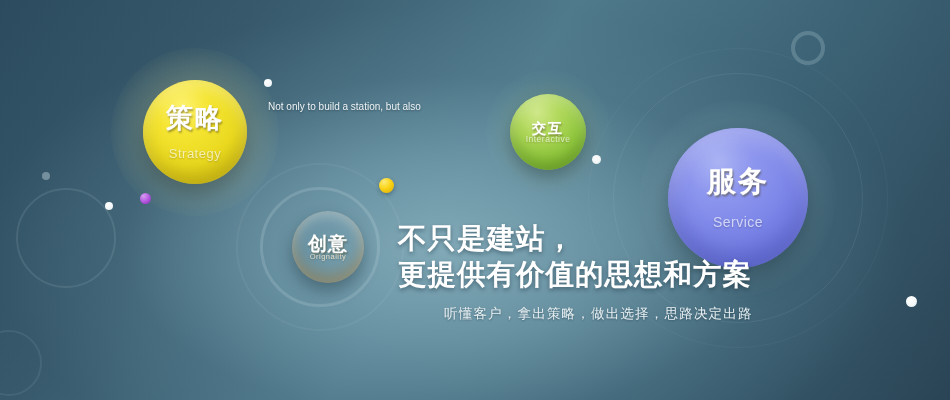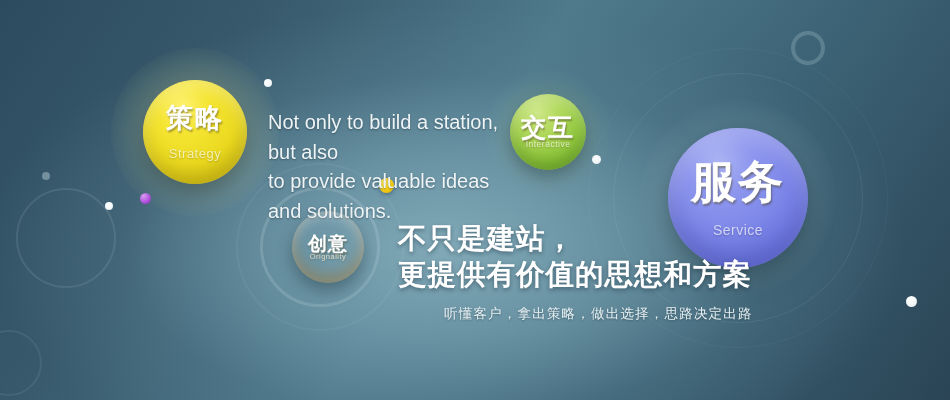--- a/index.html
+++ b/index.html
@@ -78,45 +78,45 @@
     box-shadow: 0 10px 20px rgba(25,45,55,0.40), inset 0 -10px 16px rgba(150,130,10,0.35), inset 0 8px 14px rgba(255,255,255,0.30);
   }
   .sphere-strategy .cn { font-size: 27px; }
   .sphere-strategy .en { font-size: 13px; margin-top: 15px; color: #f7f4cf; }
 
   .sphere-interactive {
     width: 76px; height: 76px; left: 510px; top: 94px;
     background: radial-gradient(circle at 36% 24%, #cfe88a 0%, #b2d95c 28%, #8fc63d 62%, #6fab2a 90%, #61991f 100%);
     box-shadow: 0 8px 16px rgba(25,45,55,0.38), inset 0 -8px 14px rgba(70,110,20,0.35), inset 0 6px 12px rgba(255,255,255,0.28);
   }
-  .sphere-interactive .cn { font-size: 25px; }
+  .sphere-interactive .cn { font-size: 14px; }
   .sphere-interactive .en { font-size: 8.5px; color: #eef7da; }
 
   .sphere-originality {
     width: 72px; height: 72px; left: 292px; top: 211px;
     background: radial-gradient(circle at 36% 24%, #ffd98a 0%, #fcc košt 0%, #fbc council 0%, #fbc45a 30%, #f5a62a 66%, #e8911b 92%, #dc8413 100%);
     box-shadow: 0 8px 16px rgba(25,45,55,0.40), inset 0 -8px 14px rgba(180,105,10,0.35), inset 0 6px 12px rgba(255,255,255,0.30);
   }
   .sphere-originality .cn { font-size: 19px; letter-spacing: 1px; }
   .sphere-originality .en { font-size: 7.5px; color: #fdeccd; }
 
   .sphere-service {
     width: 140px; height: 140px; left: 668px; top: 128px;
     background: radial-gradient(circle at 36% 24%, #aab4f3 0%, #8e97ee 24%, #7a84e7 56%, #6670db 86%, #5a63d2 100%);
     box-shadow: 0 14px 26px rgba(25,45,55,0.42), inset 0 -14px 22px rgba(55,60,150,0.35), inset 0 10px 18px rgba(255,255,255,0.26);
   }
-  .sphere-service .cn { font-size: 45px; }
+  .sphere-service .cn { font-size: 29px; }
   .sphere-service .en { font-size: 14px; margin-top: 19px; color: #e3e6fb; text-shadow: 0 1px 2px rgba(40,40,100,0.4); }
 
   
   .english-copy {
     position: absolute;
-    left: 268px; top: 108px;
+    left: 268px; top: 100px;
     width: 240px;
-    font-size: 20px;
+    font-size: 10px;
     line-height: 1.48;
     color: #eef4f6;
     text-shadow: 0 1px 2px rgba(20,40,52,0.45);
   }
 
   .headline {
     position: absolute;
     left: 398px; top: 220px;
   }
   .headline .h-line {
@@ -158,21 +158,20 @@
   <div class="dot dot-grey" style="left:42px;  top:172px; width:8px;  height:8px;"></div>
   <div class="dot dot-white-lg" style="left:105px; top:202px; width:8px;  height:8px;"></div>
   <div class="dot dot-purple" style="left:140px; top:193px; width:11px; height:11px;"></div>
   <div class="dot dot-white-lg" style="left:264px; top:79px;  width:8px;  height:8px;"></div>
   <div class="dot dot-white-lg" style="left:592px; top:155px; width:9px;  height:9px;"></div>
   <div class="dot dot-white-lg" style="left:906px; top:296px; width:11px; height:11px;"></div>
   <div class="dot dot-yellow" style="left:379px; top:178px; width:15px; height:15px;"></div>
 
   <div class="english-copy">
     <div>Not only to build a station, but also</div>
-    <div>to provide valuable ideas and solutions.</div>
   </div>
 
   <div class="sphere sphere-strategy">
     <div class="cn">策略</div>
     <div class="en">Strategy</div>
   </div>
 
   <div class="sphere sphere-interactive">
     <div class="cn">交互</div>
     <div class="en">Interactive</div>

